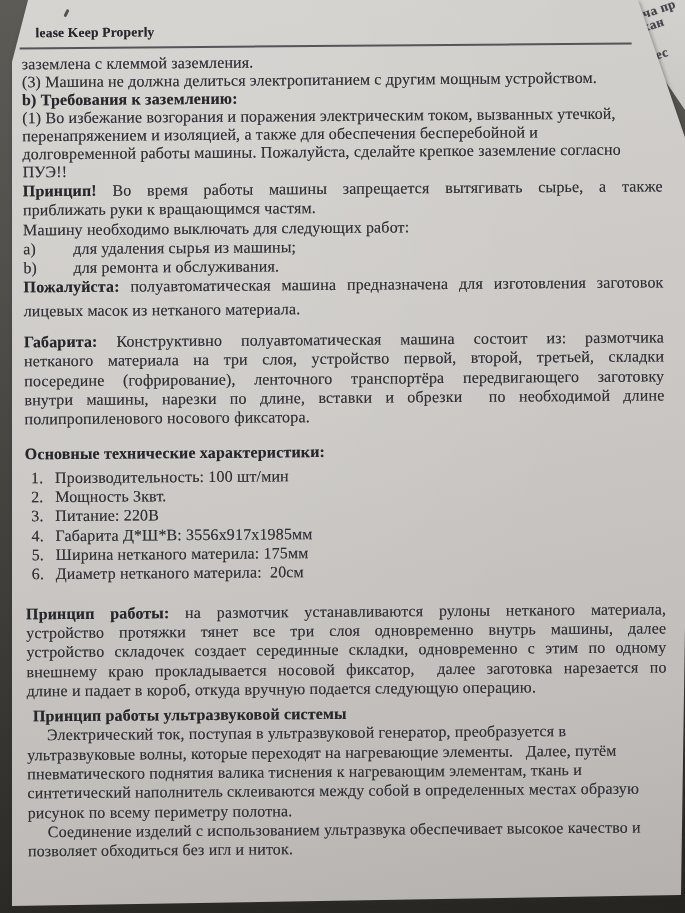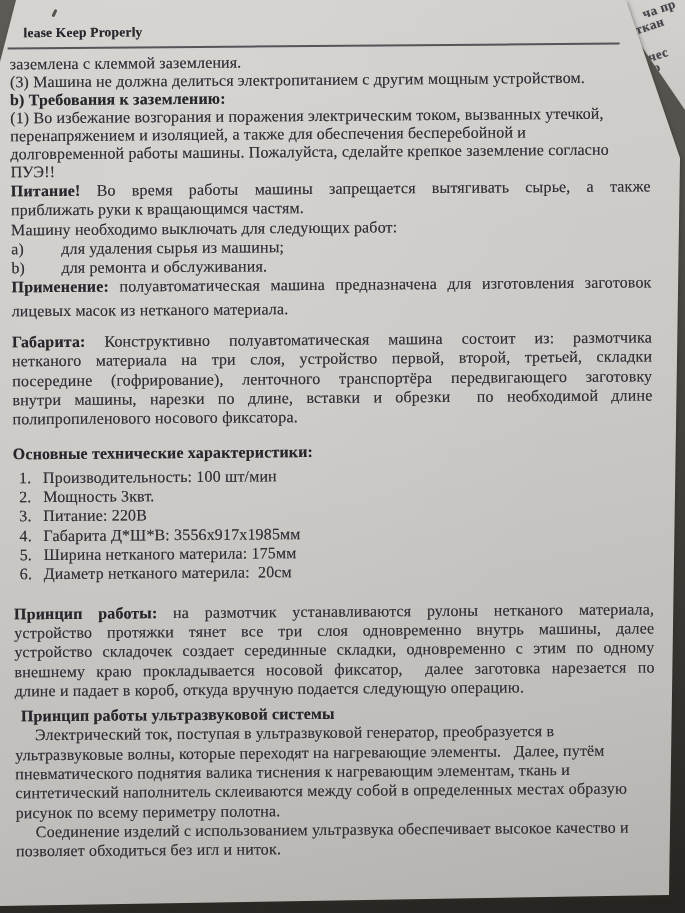--- a/index.html
+++ b/index.html
@@ -17,21 +17,21 @@
   .frag{
     position:absolute;font-weight:600;font-size:13px;color:#45454b;
     transform:rotate(-19deg);letter-spacing:.5px;
     text-shadow:0 0 .7px rgba(60,60,66,.6);white-space:nowrap;
   }
   .frag:nth-child(1){left:42px;top:1px;}
   .frag:nth-child(2){left:35px;top:18px;}
   .frag:nth-child(3){left:48px;top:47px;}
   .frag:nth-child(4){left:39px;top:62px;}
   
-  .page-wrap{position:absolute;inset:0;filter:drop-shadow(1px 2px 2px rgba(45,43,40,.55));}
+  .page-wrap{position:absolute;inset:0;filter:drop-shadow(1px 2px 2px rgba(45,43,40,.55));margin-left:12px;}
   .page{
     position:absolute;inset:0;
     clip-path:polygon(0 62px,16px 0,626px 0,680px 158px,669px 895px,0 906px);
     background:
       radial-gradient(ellipse at 30% 22%,rgba(255,255,255,.10),transparent 60%),
       linear-gradient(168deg,#d4d2cf 0%,#cbc8c5 45%,#c0bdba 78%,#b3b0ad 100%);
   }
   .pen-mark{
     position:absolute;left:53px;top:9px;width:2.5px;height:8px;border-radius:2px;
     background:#55534e;transform:rotate(26deg);
@@ -77,26 +77,26 @@
         <div class="keep">lease Keep Properly</div>
         <div class="rule"></div>
         <div class="lines">
             <div class="line tight"><span class="t">заземлена с клеммой заземления.</span></div>
             <div class="line tight"><span class="t">(3) Машина не должна делиться электропитанием с другим мощным устройством.</span></div>
             <div class="line tight bold"><span class="t">b) Требования к заземлению:</span></div>
             <div class="line tight"><span class="t">(1) Во избежание возгорания и поражения электрическим током, вызванных утечкой,</span></div>
             <div class="line tight"><span class="t">перенапряжением и изоляцией, а также для обеспечения бесперебойной и</span></div>
             <div class="line tight"><span class="t">долговременной работы машины. Пожалуйста, сделайте крепкое заземление согласно</span></div>
             <div class="line tight"><span class="t">ПУЭ!!</span></div>
-            <div class="line just"><b class="lead">Питание!</b><span class="t"> Во время работы машины запрещается вытягивать сырье, а также</span></div>
+            <div class="line just"><b class="lead">Принцип!</b><span class="t"> Во время работы машины запрещается вытягивать сырье, а также</span></div>
             <div class="line"><span class="t">приближать руки к вращающимся частям.</span></div>
             <div class="line"><span class="t">Машину необходимо выключать для следующих работ:</span></div>
             <div class="line has-tag"><span class="tag">a)</span><span class="t">для удаления сырья из машины;</span></div>
             <div class="line has-tag"><span class="tag">b)</span><span class="t">для ремонта и обслуживания.</span></div>
-            <div class="line just"><b class="lead">Применение:</b><span class="t"> полуавтоматическая машина предназначена для изготовления заготовок</span></div>
+            <div class="line just"><b class="lead">Пожалуйста:</b><span class="t"> полуавтоматическая машина предназначена для изготовления заготовок</span></div>
             <div class="line" style="margin-top: 4px;"><span class="t">лицевых масок из нетканого материала.</span></div>
             <div class="line just" style="margin-top: 12px;"><b class="lead">Габарита:</b><span class="t"> Конструктивно полуавтоматическая машина состоит из: размотчика</span></div>
             <div class="line just"><span class="t">нетканого материала на три слоя, устройство первой, второй, третьей, складки</span></div>
             <div class="line just"><span class="t">посередине (гофрирование), ленточного транспортёра передвигающего заготовку</span></div>
             <div class="line just"><span class="t">внутри машины, нарезки по длине, вставки и обрезки  по необходимой длине</span></div>
             <div class="line"><span class="t">полипропиленового носового фиксатора.</span></div>
             <div class="line bold" style="margin-top: 15px;"><span class="t">Основные технические характеристики:</span></div>
             <div class="line has-tag numbered" style="margin-top: 5px;"><span class="tag">1.</span><span class="t">Производительность: 100 шт/мин</span></div>
             <div class="line has-tag numbered"><span class="tag">2.</span><span class="t">Мощность 3квт.</span></div>
             <div class="line has-tag numbered"><span class="tag">3.</span><span class="t">Питание: 220В</span></div>

